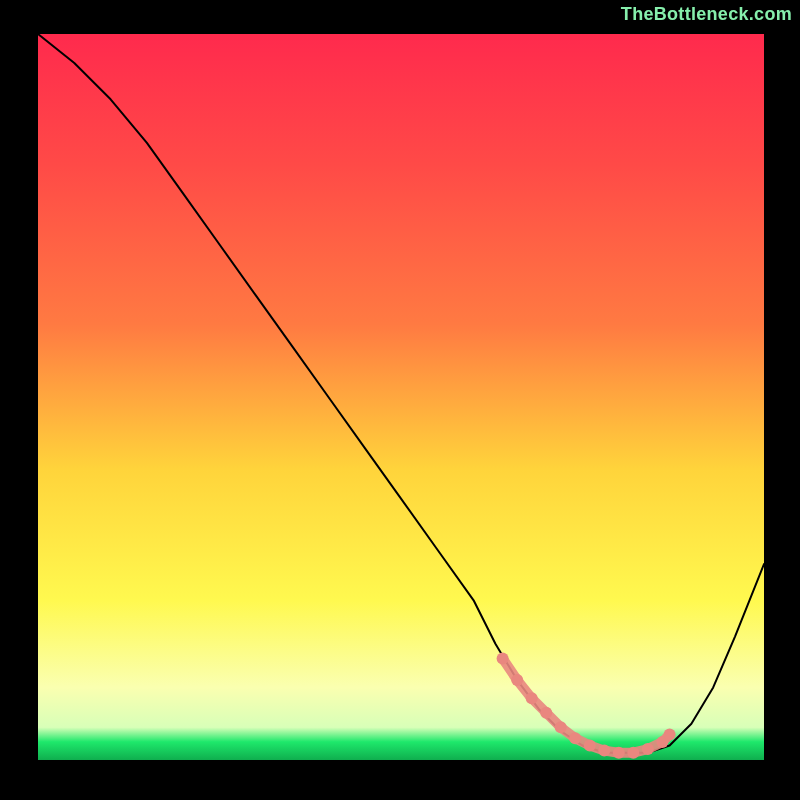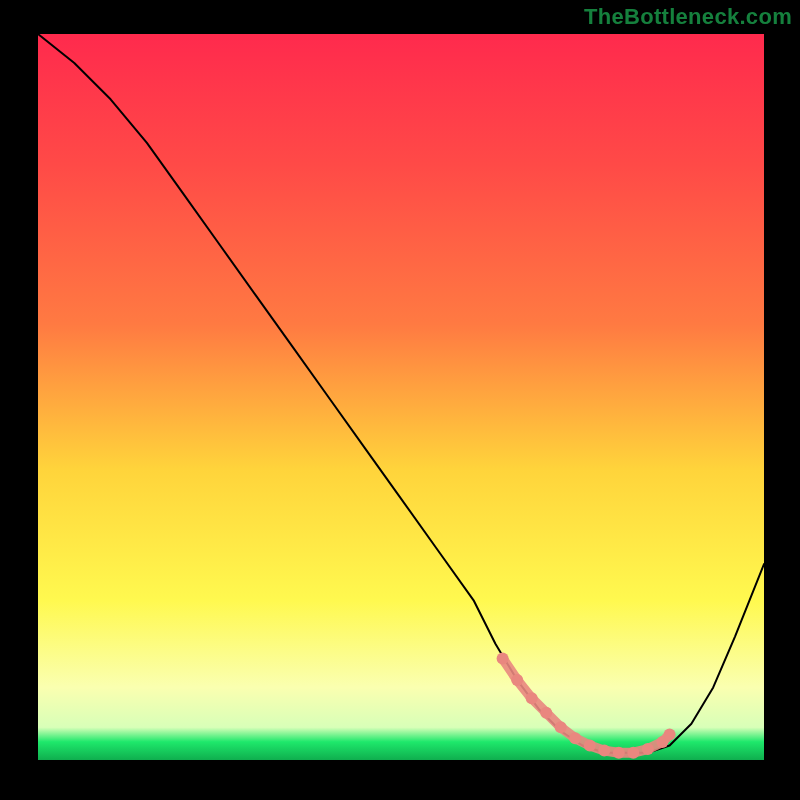--- a/index.html
+++ b/index.html
@@ -14,22 +14,22 @@
   .frame {
     position: relative;
     width: 800px;
     height: 800px;
     background: #000;
   }
   .watermark {
     position: absolute;
     top: 4px;
     right: 8px;
-    color: #15803d;
-    font-size: 22px;
+    color: #86efac;
+    font-size: 18px;
     font-weight: 600;
     letter-spacing: 0.3px;
     z-index: 10;
   }
   svg {
     position: absolute;
     top: 0;
     left: 0;
   }
 </style>

